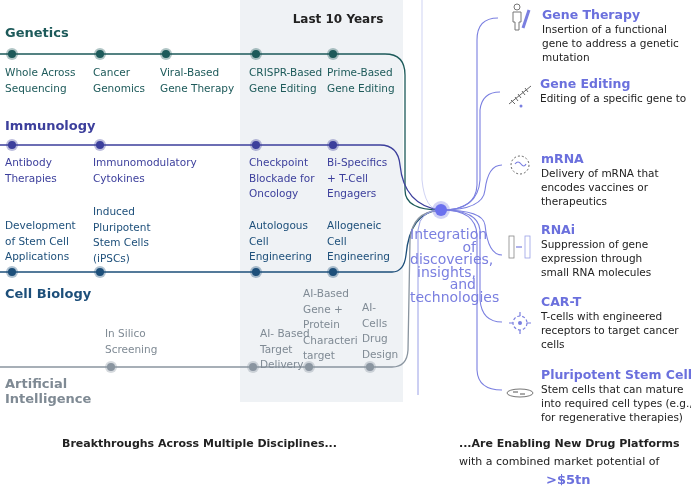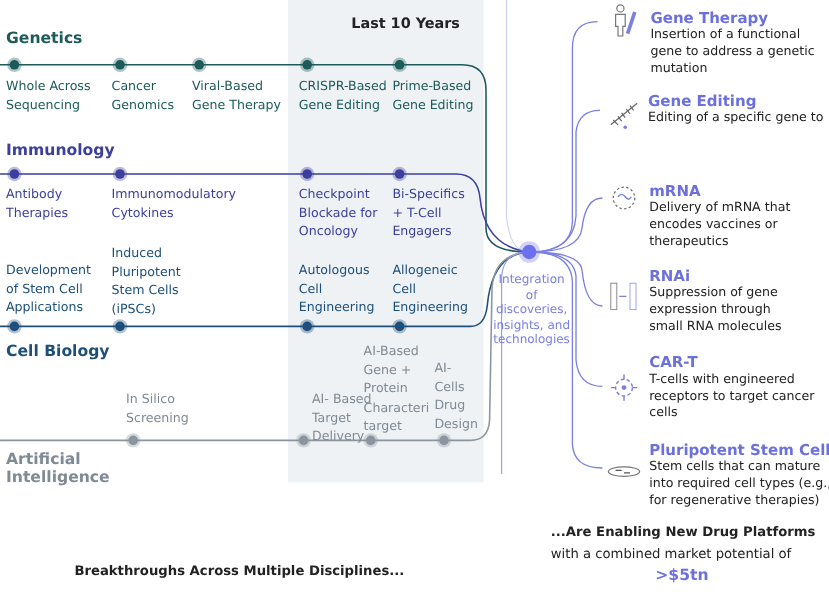--- a/index.html
+++ b/index.html
@@ -8,25 +8,25 @@
   .panel { position: absolute; left: 240px; top: 0; width: 163px; height: 402px; background: #eff2f5; }
   .panel-title { position: absolute; left: 240px; top: 12px; width: 196px; text-align: center; font-weight: bold; font-size: 12px; color: #222; }
   svg.lines { position: absolute; left: 0; top: 0; width: 691px; height: 496px; }
   .abs { position: absolute; }
   .disc { font-weight: bold; font-size: 13px; }
   .node-label { font-size: 10.5px; line-height: 15.5px; white-space: nowrap; }
   .genetics { color: #1d5a5a; }
   .immuno { color: #3c3f9c; }
   .cellbio { color: #1d4f7a; }
   .ai { color: #7f8a94; }
-  .integ { position: absolute; left: 410px; top: 228px; width: 66px; text-align: center; font-size: 10px; line-height: 12.5px; color: #7a7fe0; }
+  .integ { position: absolute; left: 410px; top: 228px; width: 66px; text-align: right; font-size: 14px; line-height: 12.5px; color: #7a7fe0; }
   .plat-title { font-weight: bold; font-size: 12.5px; color: #6b70dd; white-space: nowrap; }
   .plat-desc { font-size: 10.5px; line-height: 14px; color: #222; white-space: nowrap; }
   .icon { position: absolute; width: 30px; height: 30px; }
-  .footer-left { position: absolute; left: 62px; top: 437px; font-weight: bold; font-size: 11px; color: #222; margin-top: 32px; }
+  .footer-left { position: absolute; left: 62px; top: 437px; font-weight: bold; font-size: 11px; color: #222; }
   .footer-right-1 { position: absolute; left: 459px; top: 437px; font-weight: bold; font-size: 11px; color: #222; white-space: nowrap; }
   .footer-right-2 { position: absolute; left: 459px; top: 455px; font-size: 11px; color: #222; white-space: nowrap; }
   .footer-right-3 { position: absolute; left: 546px; top: 472px; font-weight: bold; font-size: 13px; color: #6b70dd; }
 </style>
 </head>
 <body>
 
 <div class="panel"></div>
 <div class="panel-title">Last 10 Years</div>
 

